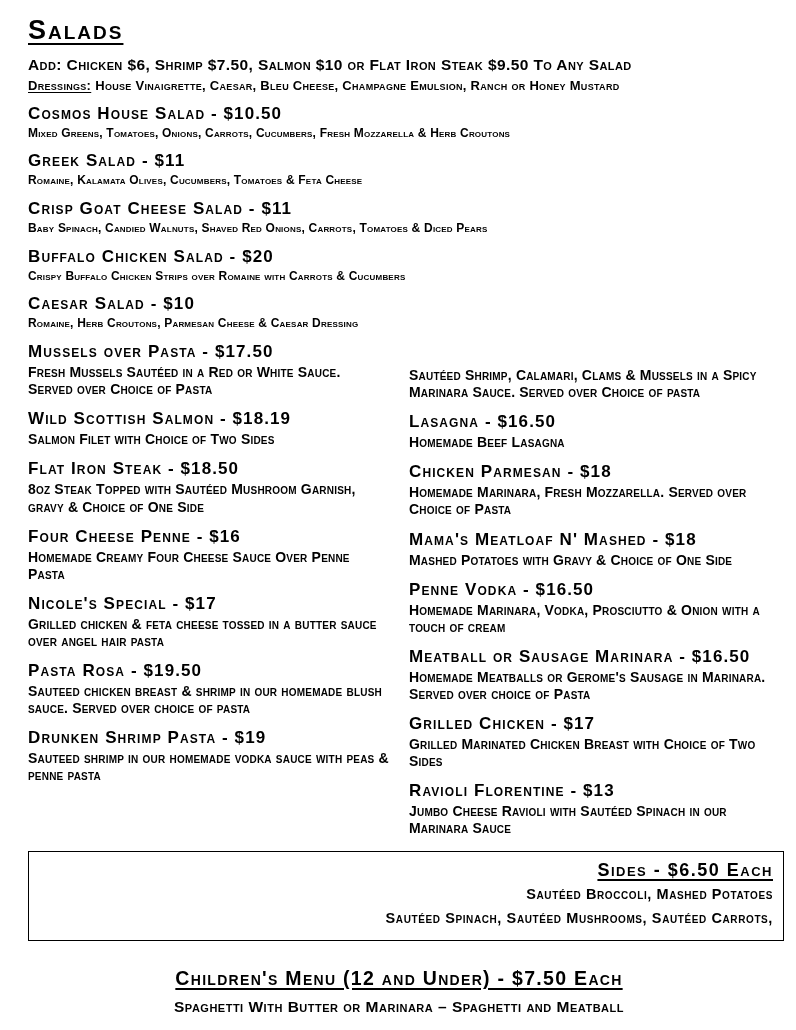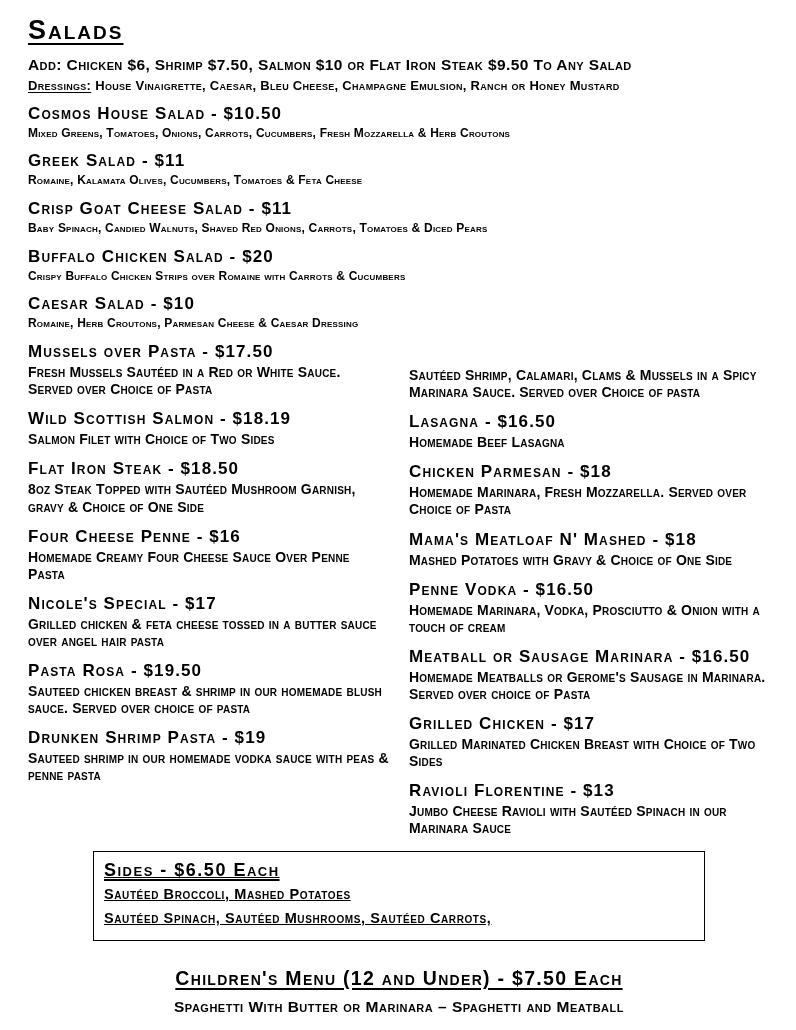--- a/index.html
+++ b/index.html
@@ -67,26 +67,25 @@
   .mains-heading { margin-top: 18px; }
   .mains-cols {
     display: grid;
     grid-template-columns: 1fr 1fr;
     column-gap: 20px;
     align-items: start;
   }
   .col-right { padding-top: 25px; }
   .sides-box {
     box-sizing: border-box;
-    width: 612px;
+    width: 756px;
     margin: 14px auto 0 auto;
     border: 1.5px solid #000;
-    text-align: left;
+    text-align: right;
     padding: 8px 10px 10px 10px;
-    text-decoration: underline;
   }
   .sides-title {
     font-size: 18px;
     letter-spacing: 1.5px;
   }
   .sides-title > span {
     text-decoration: underline;
     text-decoration-thickness: 1.5px;
     text-underline-offset: 3px;
   }

